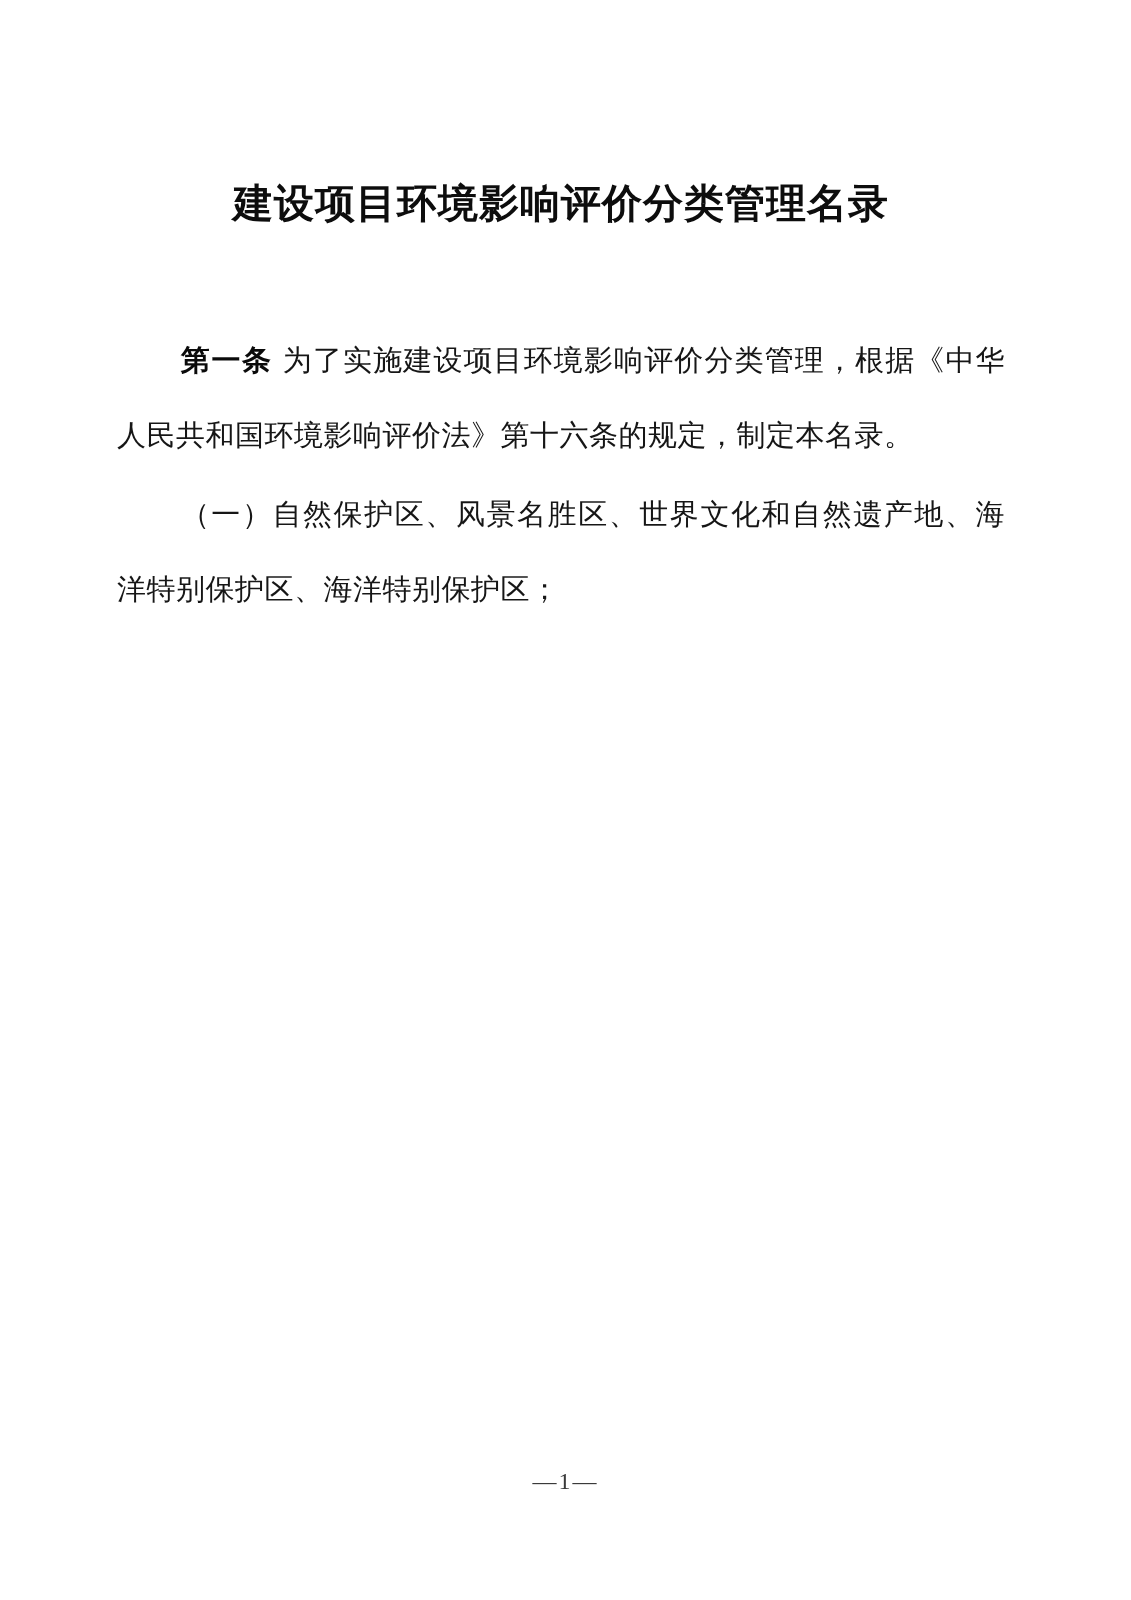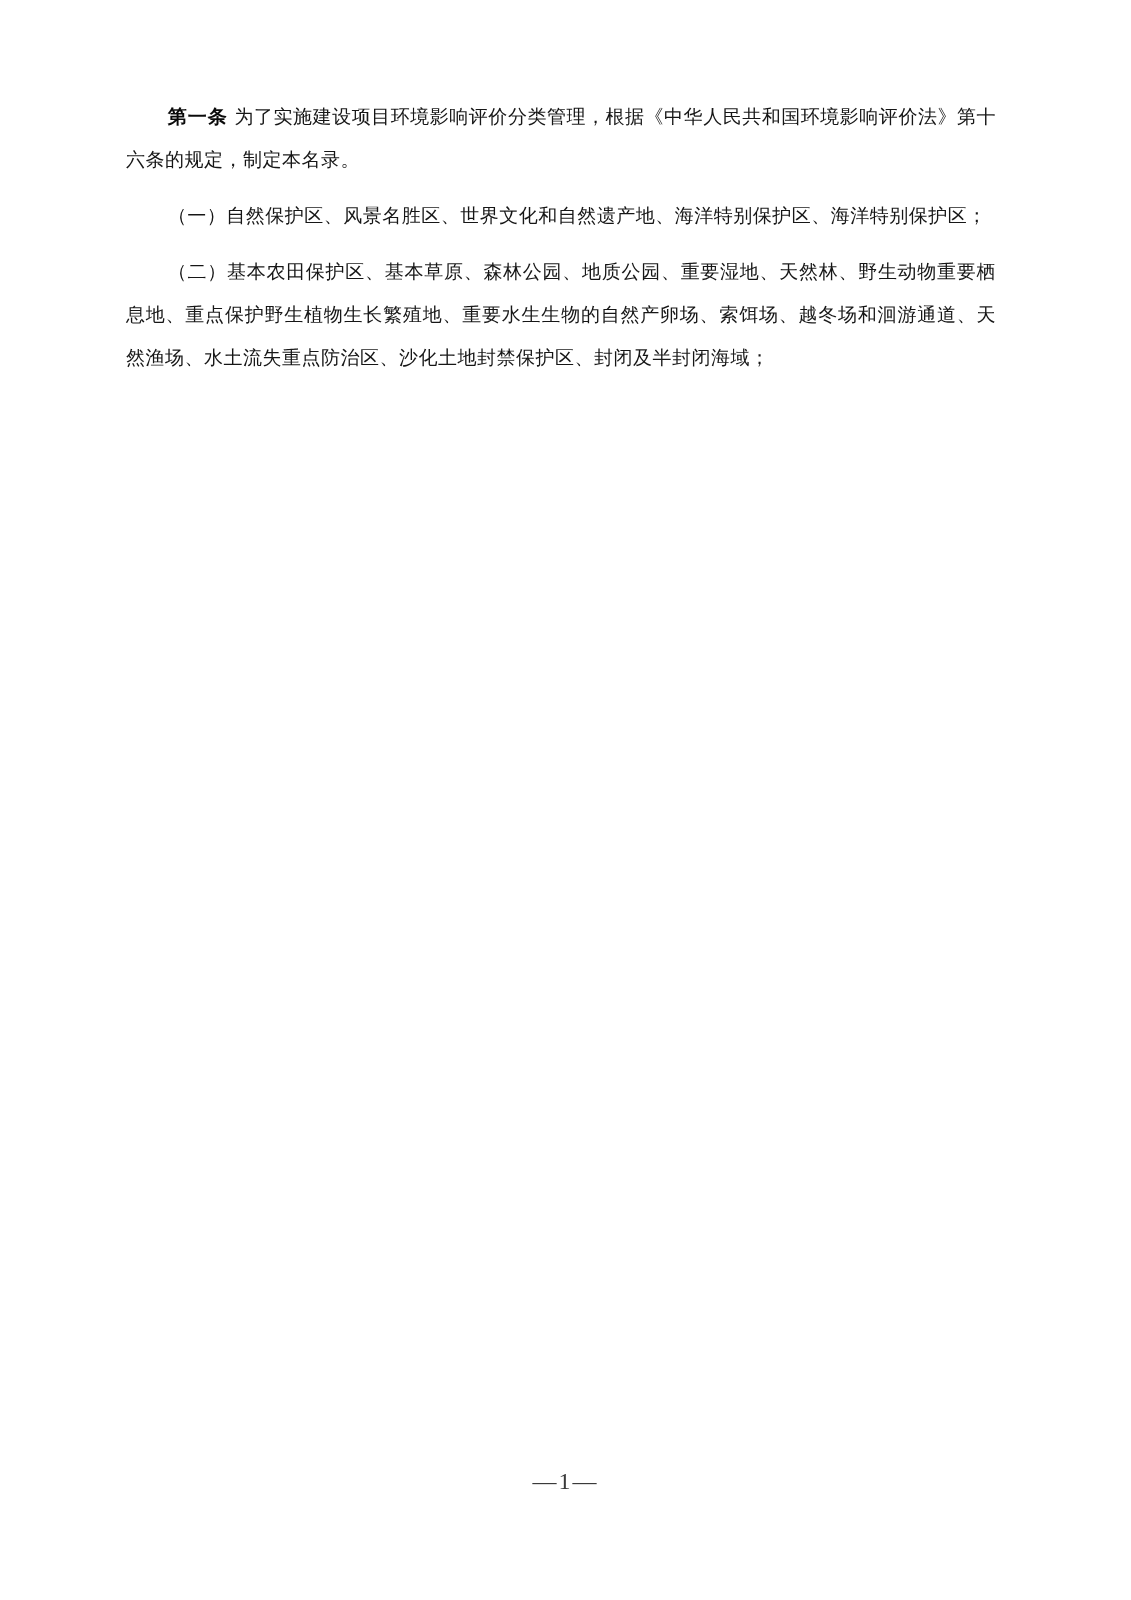--- a/index.html
+++ b/index.html
@@ -30,23 +30,23 @@
     font-size: 40px;
     line-height: 48px;
     font-weight: bold;
     letter-spacing: 1px;
     color: #0d0d0d;
   }
   .body-text {
     margin-top: 95px;
   }
   .para {
-    margin: 13px;
-    font-size: 19px;
-    line-height: 43px;
+    margin: 4px;
+    font-size: 29px;
+    line-height: 75px;
     text-align: justify;
     text-indent: 2.2em;
     letter-spacing: 0.5px;
     color: #161616;
   }
   .lead {
     font-family: "Liberation Sans", "DejaVu Sans", sans-serif;
     font-weight: bold;
     color: #0a0a0a;
     margin-right: 0.35em;
@@ -62,30 +62,30 @@
     color: #3a3a3a;
     letter-spacing: 2px;
   }
 </style>
 </head>
 <body>
 
 <div class="page">
   <div class="content">
 
+    <h1 class="doc-title">建设项目环境影响评价分类管理名录</h1>
 
     <div class="body-text">
 
       <p class="para"><b class="lead">第一条</b><span>为了实施建设项目环境影响评价分类管理，根据《中华人民共和国环境影响评价法》第十六条的规定，制定本名录。</span></p>
 
 
 
 
       <p class="para"><span>（一）自然保护区、风景名胜区、世界文化和自然遗产地、海洋特别保护区、海洋特别保护区；</span></p>
 
-      <p class="para"><span>（二）基本农田保护区、基本草原、森林公园、地质公园、重要湿地、天然林、野生动物重要栖息地、重点保护野生植物生长繁殖地、重要水生生物的自然产卵场、索饵场、越冬场和洄游通道、天然渔场、水土流失重点防治区、沙化土地封禁保护区、封闭及半封闭海域；</span></p>
 
 
     </div>
   </div>
 
   <div class="page-number">—1—</div>
 </div>
 
 </body></html>

